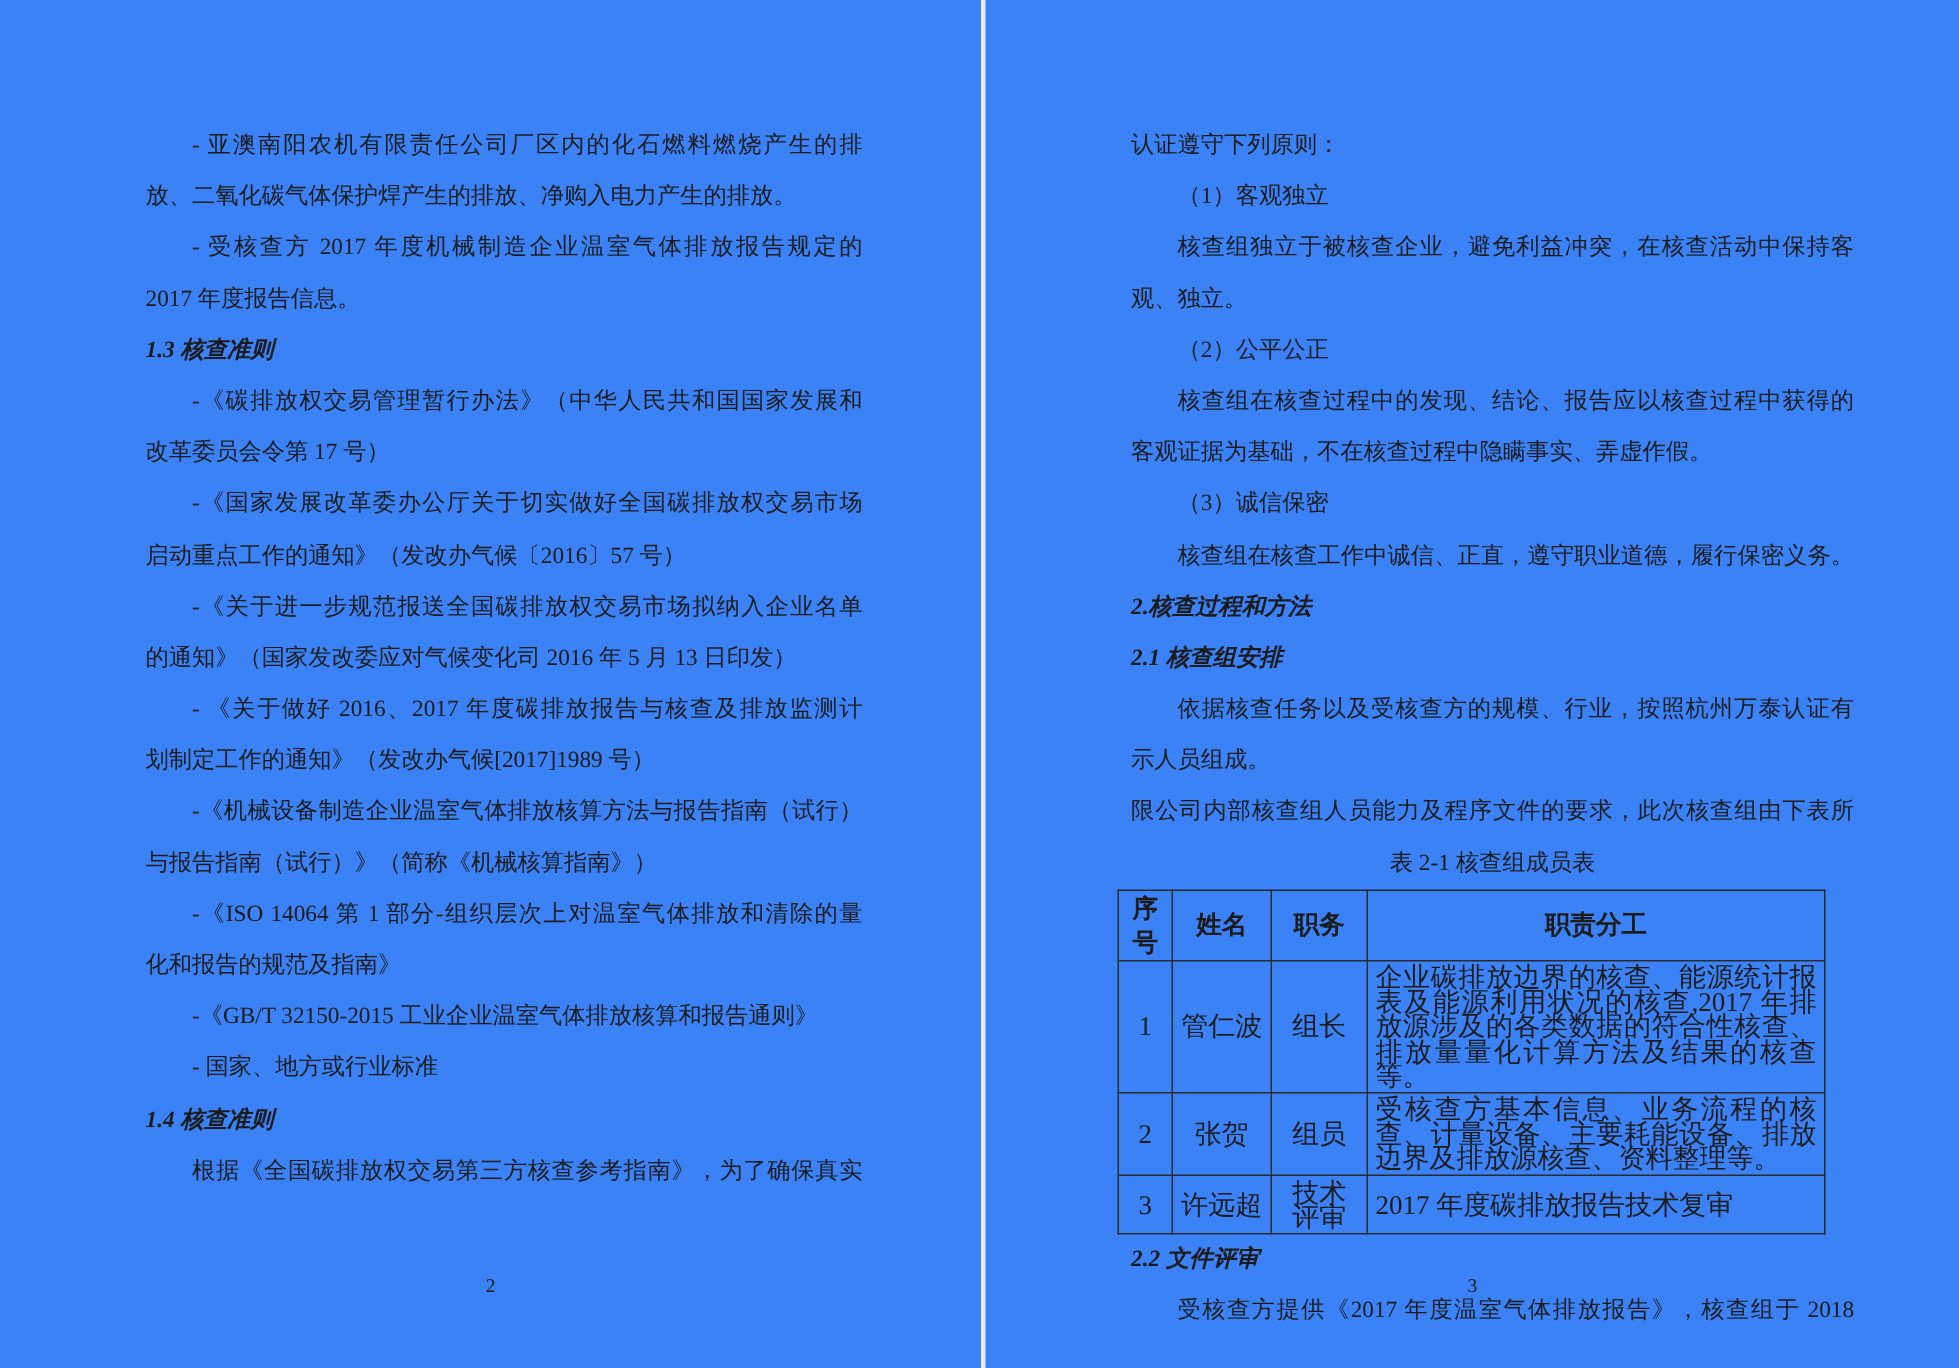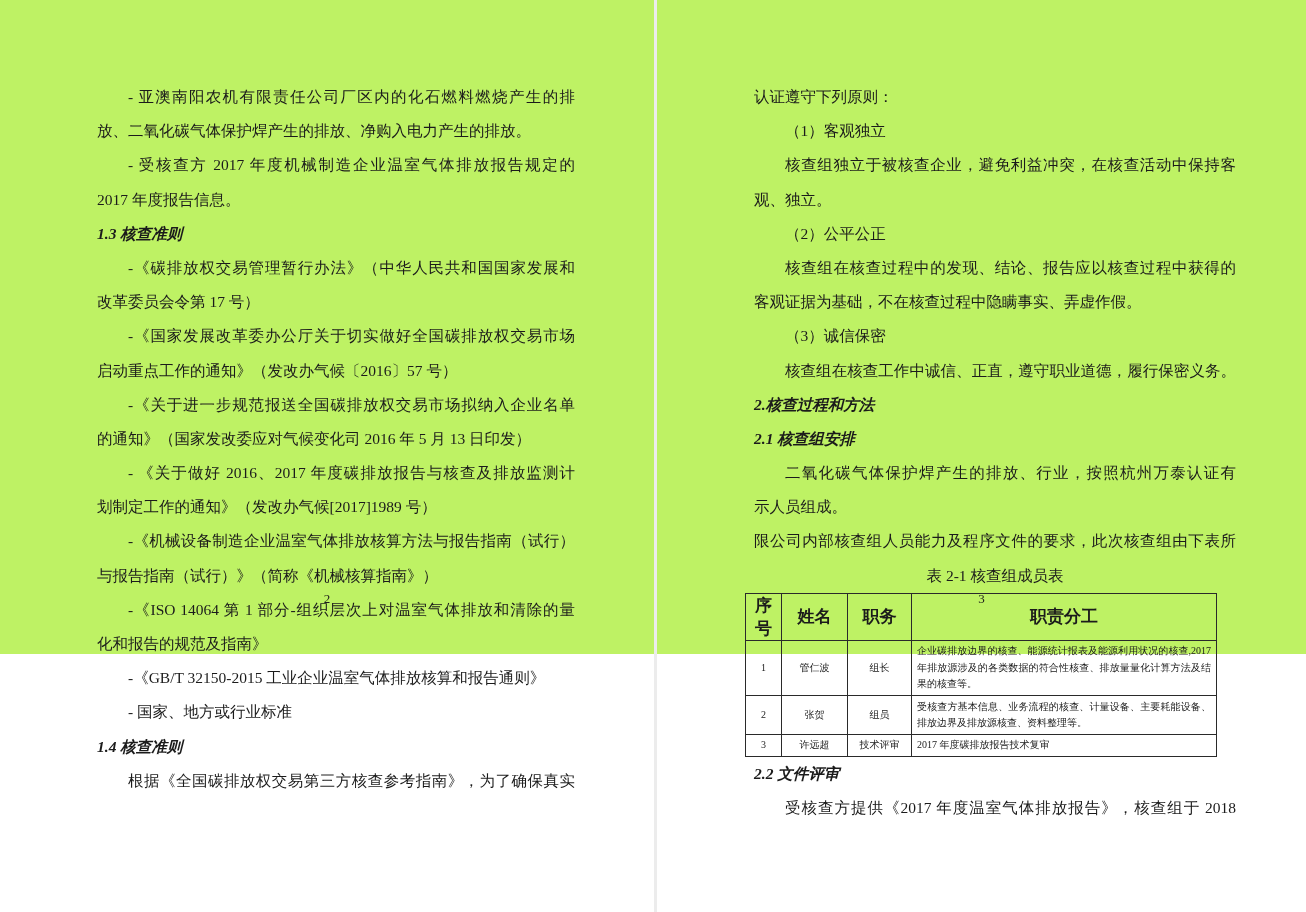--- a/index.html
+++ b/index.html
@@ -4,21 +4,21 @@
 <style>
   html,body { margin:0; padding:0; background:#ffffff; }
   .canvas {
     position:relative;
     width:1306px; height:912px;
     background:#ffffff;
     font-family:"Liberation Serif","DejaVu Serif",serif;
     color:#1b1b1b;
     overflow:hidden;
   }
-  .page { position:absolute; top:0; height:654px; box-sizing:border-box; background:#bef264; }
+  .page { position:absolute; top:0; height:912px; box-sizing:border-box; background:#3b82f6; }
   .page-left  { left:0;   width:654px; padding:80px 79px 0 97px; }
   .page-right { left:657px; width:649px; padding:80px 70px 0 97px; }
   .divider { position:absolute; left:654px; top:0; width:3px; height:912px; background:#ececec; }
 
   .line {
     height:34.2px; line-height:34.2px;
     font-size:15.5px;
     white-space:normal;
     overflow:visible;
   }
@@ -34,21 +34,21 @@
     margin-left:-9px;
     table-layout:fixed;
   }
   table.team th, table.team td { border:1px solid #2a2a2a; }
   table.team th {
     height:36px; font-size:17px; font-weight:bold; text-align:center;
     padding:0 2px;
     font-family:Liberation Serif, serif;
   }
   table.team td {
-    font-size:10px; line-height:16.4px;
+    font-size:18px; line-height:16.4px;
     padding:2.5px 5px; vertical-align:middle;font-family:Liberation Serif, serif;
   }
   table.team td.c { text-align:center; }
   table.team td.duty { text-align:justify; }
   col.w-no   { width:36px; }
   col.w-name { width:66px; }
   col.w-role { width:64px; }
   col.w-duty { width:305px; }
 
   .pagenum {
@@ -130,21 +130,21 @@
         <div class="line end">客观证据为基础，不在核查过程中隐瞒事实、弄虚作假。</div>
 
         <div class="line end indent">（3）诚信保密</div>
 
         <div class="line full indent">核查组在核查工作中诚信、正直，遵守职业道德，履行保密义务。</div>
 
         <div class="line heading">2.核查过程和方法</div>
 
         <div class="line heading">2.1 核查组安排</div>
 
-        <div class="line full indent">二氧化碳气体保护焊产生的排放、行业，按照杭州万泰认证有</div>
+        <div class="line full indent">依据核查任务以及受核查方的规模、行业，按照杭州万泰认证有</div>
 
         <div class="line end">示人员组成。</div>
 
         <div class="line full">限公司内部核查组人员能力及程序文件的要求，此次核查组由下表所</div>
       </div>
 
     <div class="line caption">表 2-1 核查组成员表</div>
 
     <table class="team">
       <colgroup>

